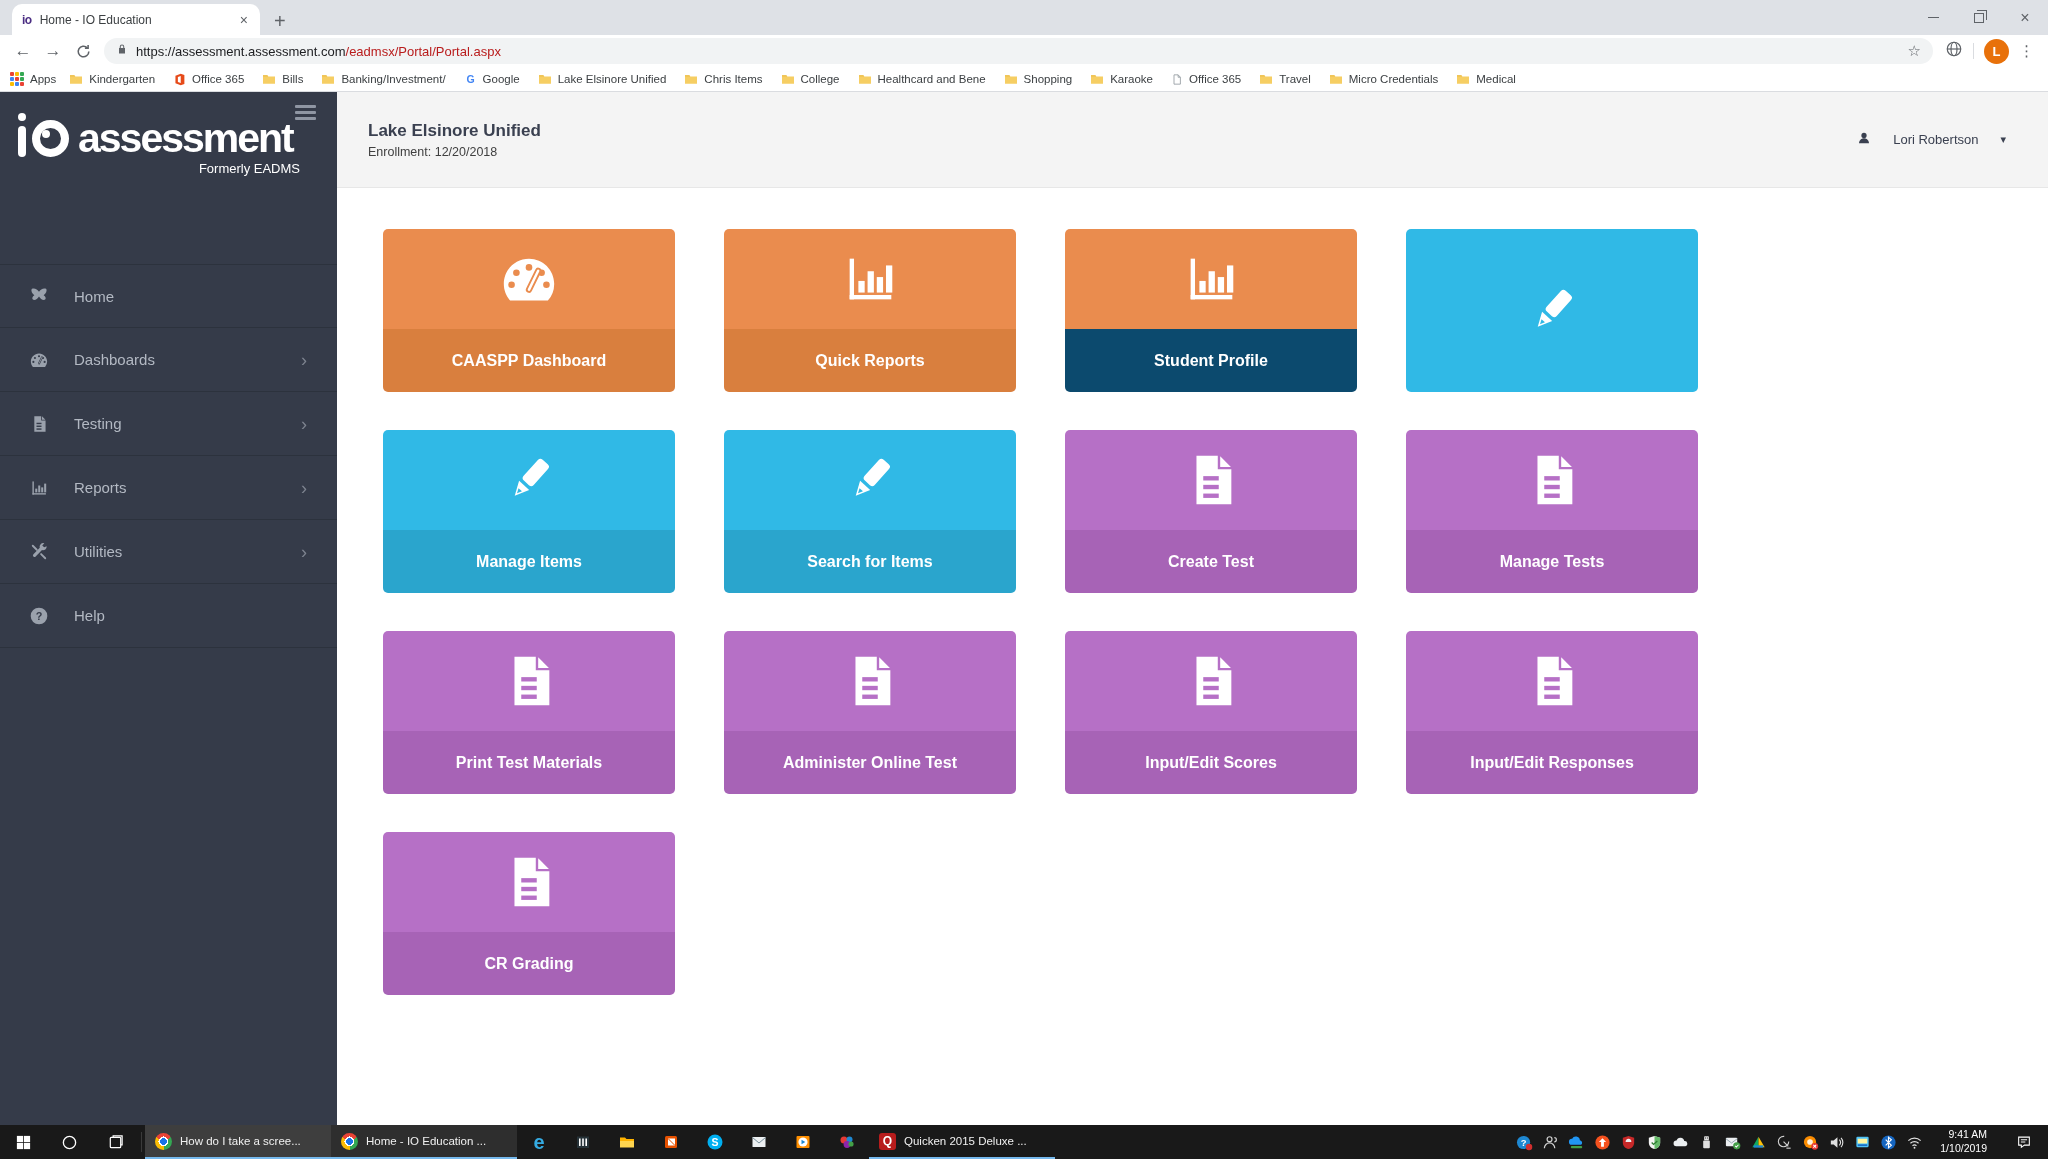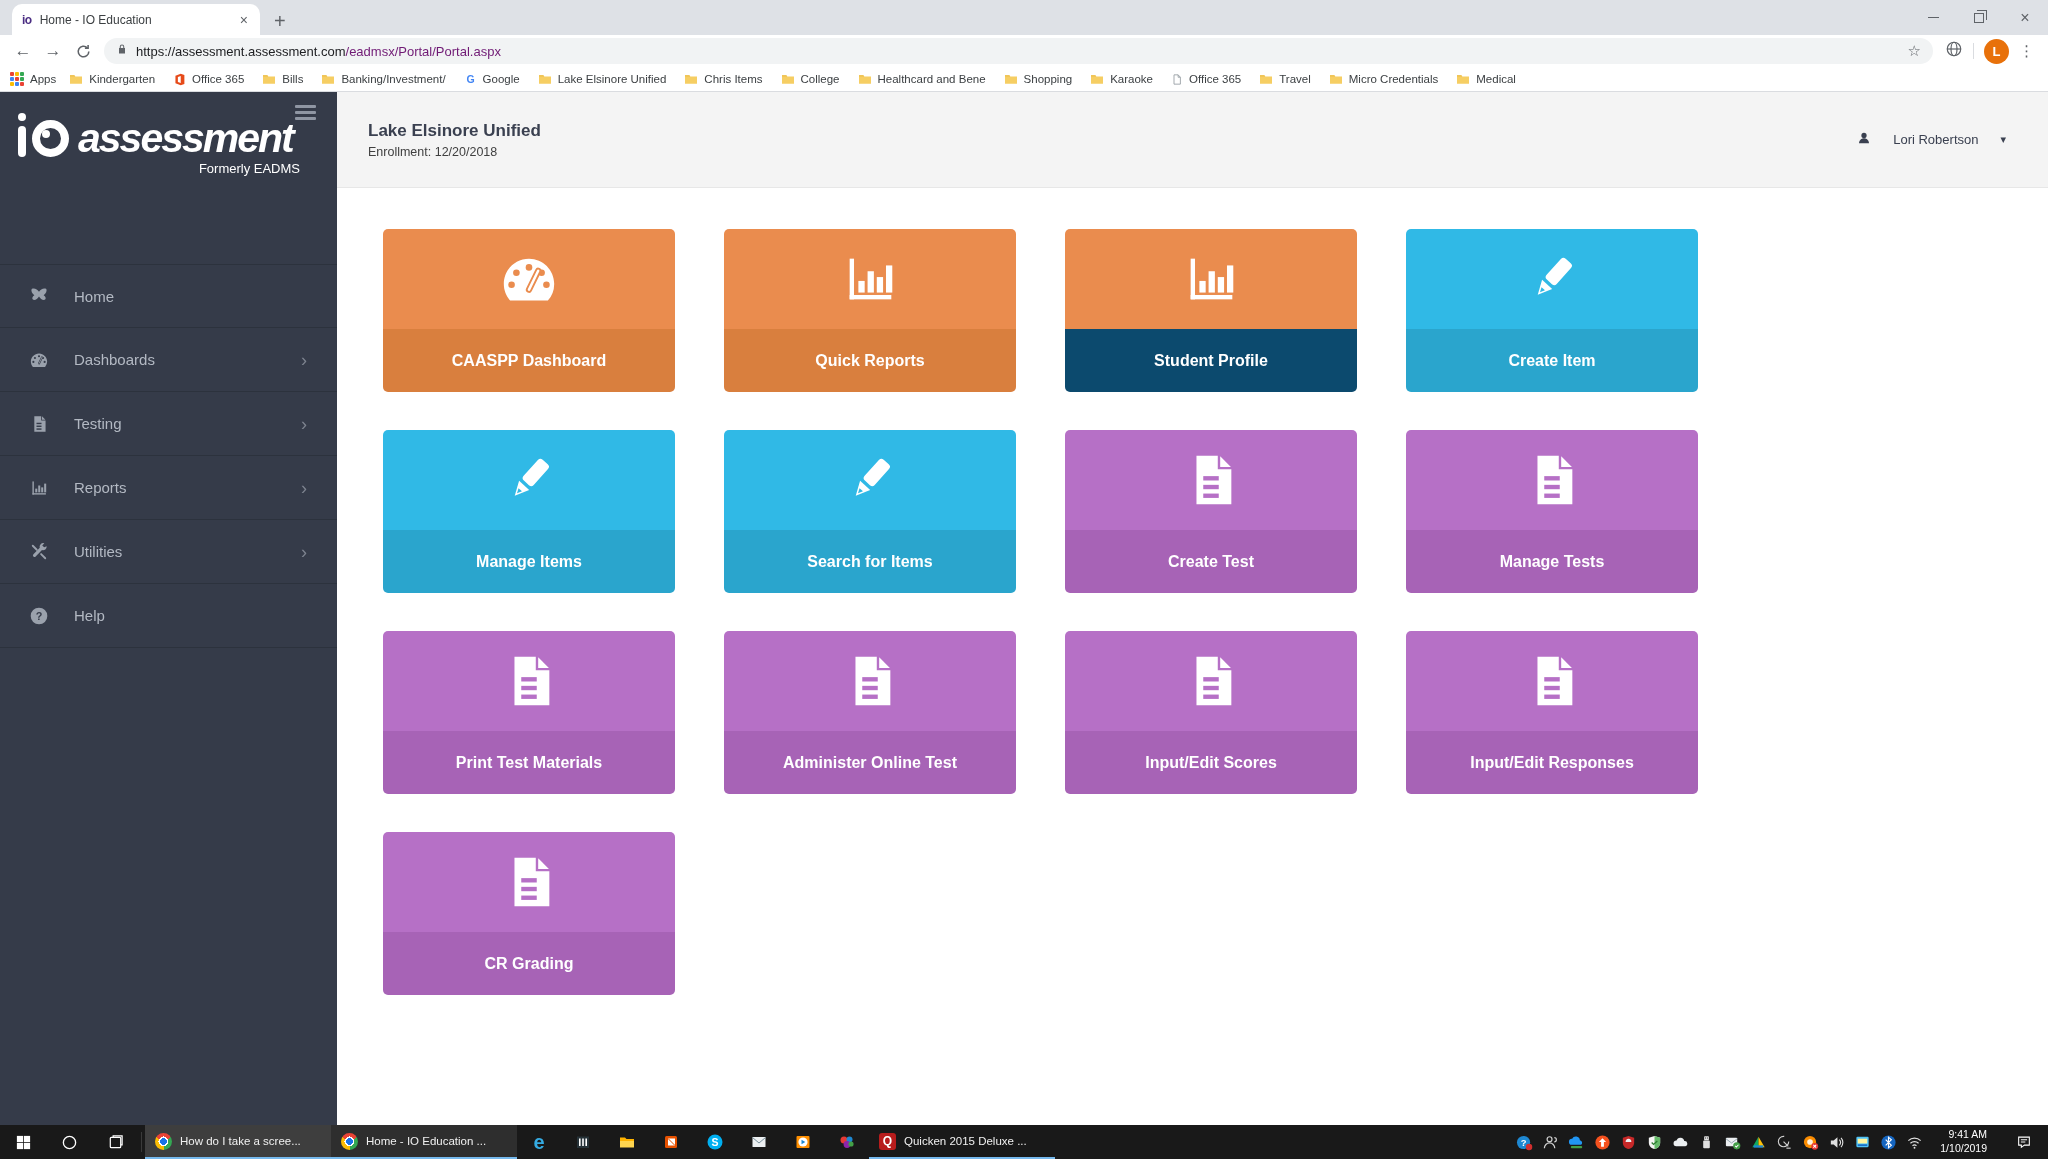--- a/index.html
+++ b/index.html
@@ -19,21 +19,21 @@
   .wc-min { display:block; width:11px; border-top:1.5px solid #5f6368; }
   .wc-max { display:block; width:10px; height:10px; border:1.2px solid #5f6368; position:relative; background:#dee1e6; }
   .wc-max:before { content:""; position:absolute; left:2px; top:-4px; width:9px; height:9px; border:1.2px solid #5f6368; border-left:none; border-bottom:none; }
   .wc-close { font-size:16px; }
 
   .toolbar { height:32px; background:#fff; display:flex; align-items:center; padding:0 8px; flex-shrink:0; }
   .nav-btn { width:30px; height:28px; display:flex; align-items:center; justify-content:center; font-size:17px; color:#5f6368; }
   .omnibox { flex:1; height:26px; background:#f1f3f4; border-radius:13px; display:flex; align-items:center; padding:0 12px; margin:0 6px; gap:8px; }
   .url { font-size:13px; white-space:nowrap; overflow:hidden; }
   .url .dom { color:#202124; }
-  .url .path { color:#701a75; }
+  .url .path { color:#b91c1c; }
   .omni-star { margin-left:auto; font-size:15px; color:#5f6368; }
   .tb-right { display:flex; align-items:center; gap:10px; padding:0 6px; }
   .tb-sep { width:1px; height:16px; background:#dadce0; }
   .avatar { width:25px; height:25px; border-radius:50%; background:#E8710A; color:#fff; font-size:13px; font-weight:bold; display:flex; align-items:center; justify-content:center; }
   .kebab { font-size:15px; color:#5f6368; letter-spacing:0; }
 
   .bookmarksbar { height:25px; background:#fff; border-bottom:1px solid #dadce0; display:flex; align-items:center; padding:0 10px; flex-shrink:0; }
   .apps-grid { display:grid; grid-template-columns:repeat(3,4px); grid-gap:1px; margin-right:6px; }
   .apps-grid i { width:4px; height:4px; border-radius:1px; }
   .bm-items { display:flex; align-items:flex-start; }
@@ -41,21 +41,21 @@
   .bm-t { font-size:11.5px; color:#3c4043; white-space:nowrap; max-width:118px; overflow:hidden; }
   .bm-ic svg { display:block; }
   .apps-label { font-size:11.5px; color:#3c4043; margin-right:4px; }
 
   
   .page { flex:1; display:flex; min-height:0; }
   .sidebar { width:337px; background:#353B49; position:relative; flex-shrink:0; }
   .hamburger { position:absolute; top:13px; right:21px; width:21px; }
   .hamburger i { display:block; height:2.5px; background:#8f96a3; margin-bottom:3.5px; border-radius:1px; }
   .logo { padding:28px 0 0 18px; width:300px; }
-  .logo-row { display:flex; align-items:flex-end;font-style:italic; }
+  .logo-row { display:flex; align-items:flex-end; }
   .io-mark { display:flex; align-items:flex-end; gap:6px; }
   .io-i { width:8px; height:31px; background:#fff; border-radius:4px; position:relative; display:block; }
   .io-i:before { content:""; position:absolute; top:-13px; left:0; width:8px; height:8px; border-radius:50%; background:#fff; }
   .io-o { width:37px; height:37px; border:8px solid #fff; border-radius:50%; position:relative; display:block; }
   .io-o i { position:absolute; top:2px; left:2px; width:8px; height:8px; border-radius:50%; background:#fff; }
   .logo-text { color:#fff; font-size:41px; font-weight:bold; letter-spacing:-2px; line-height:0.9; margin-left:9px; }
   .logo-sub { color:#fff; font-size:13px; text-align:right; margin-top:4px; }
   .snav { position:absolute; top:172px; left:0; right:0; }
   .nav-item { height:64px; display:flex; align-items:center; padding:0 30px 0 28px; gap:24px; border-bottom:1px solid #2c323d; }
   .nav-item:first-child { border-top:1px solid #2c323d; }
@@ -461,21 +461,20 @@
           <div class="tile">
             <div class="tile-ic" style="background:#30B9E6">
               <svg viewBox="0 0 64 64">
                 <g transform="rotate(42 32 32)">
                   <rect x="25" y="7" width="14" height="29" rx="3.5" fill="#fff"></rect>
                   <path d="M25 39.5h14L32 54z" fill="#fff"></path>
                   <path d="M29.6 45.5l2.4 5 2.4-5z" fill="#30B9E6"></path>
                 </g>
               </svg>
             </div>
-            <div class="tile-lb" style="background:#2AA5CD">Create Item</div>
           </div>
           <div class="tile">
             <div class="tile-ic" style="background:#30B9E6">
               <svg viewBox="0 0 64 64">
                 <g transform="rotate(42 32 32)">
                   <rect x="25" y="7" width="14" height="29" rx="3.5" fill="#fff"></rect>
                   <path d="M25 39.5h14L32 54z" fill="#fff"></path>
                   <path d="M29.6 45.5l2.4 5 2.4-5z" fill="#30B9E6"></path>
                 </g>
               </svg>

